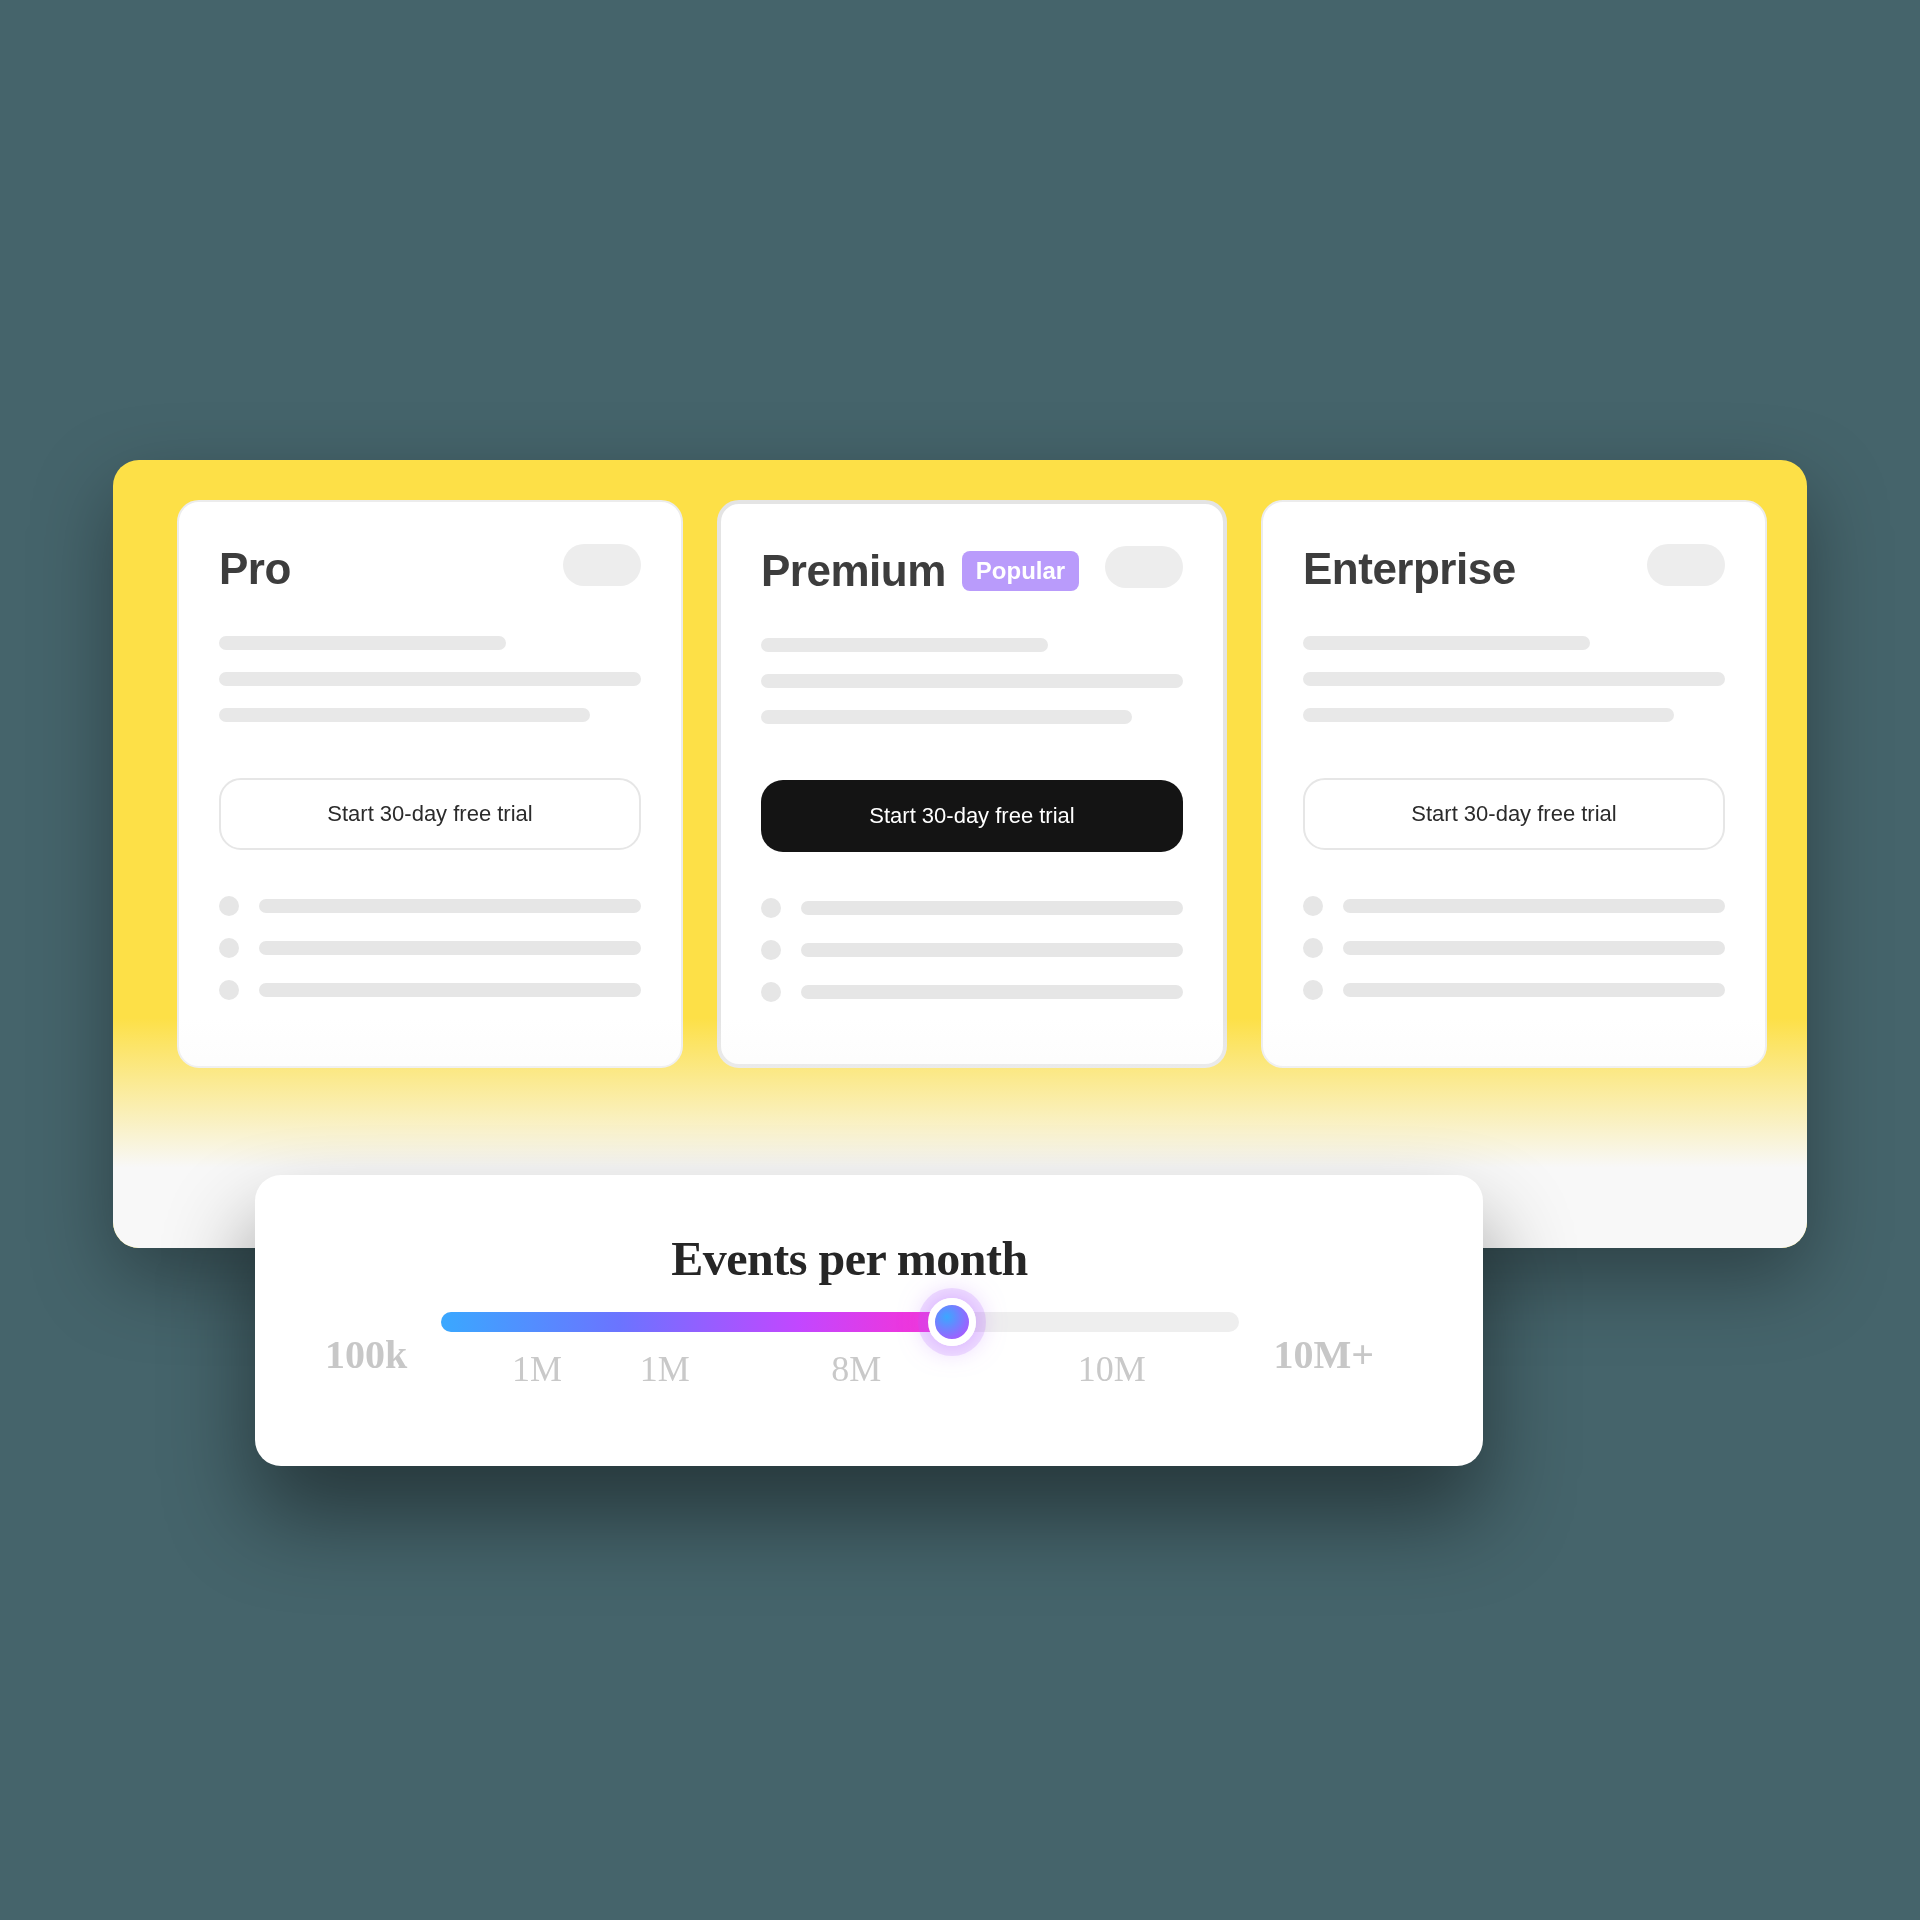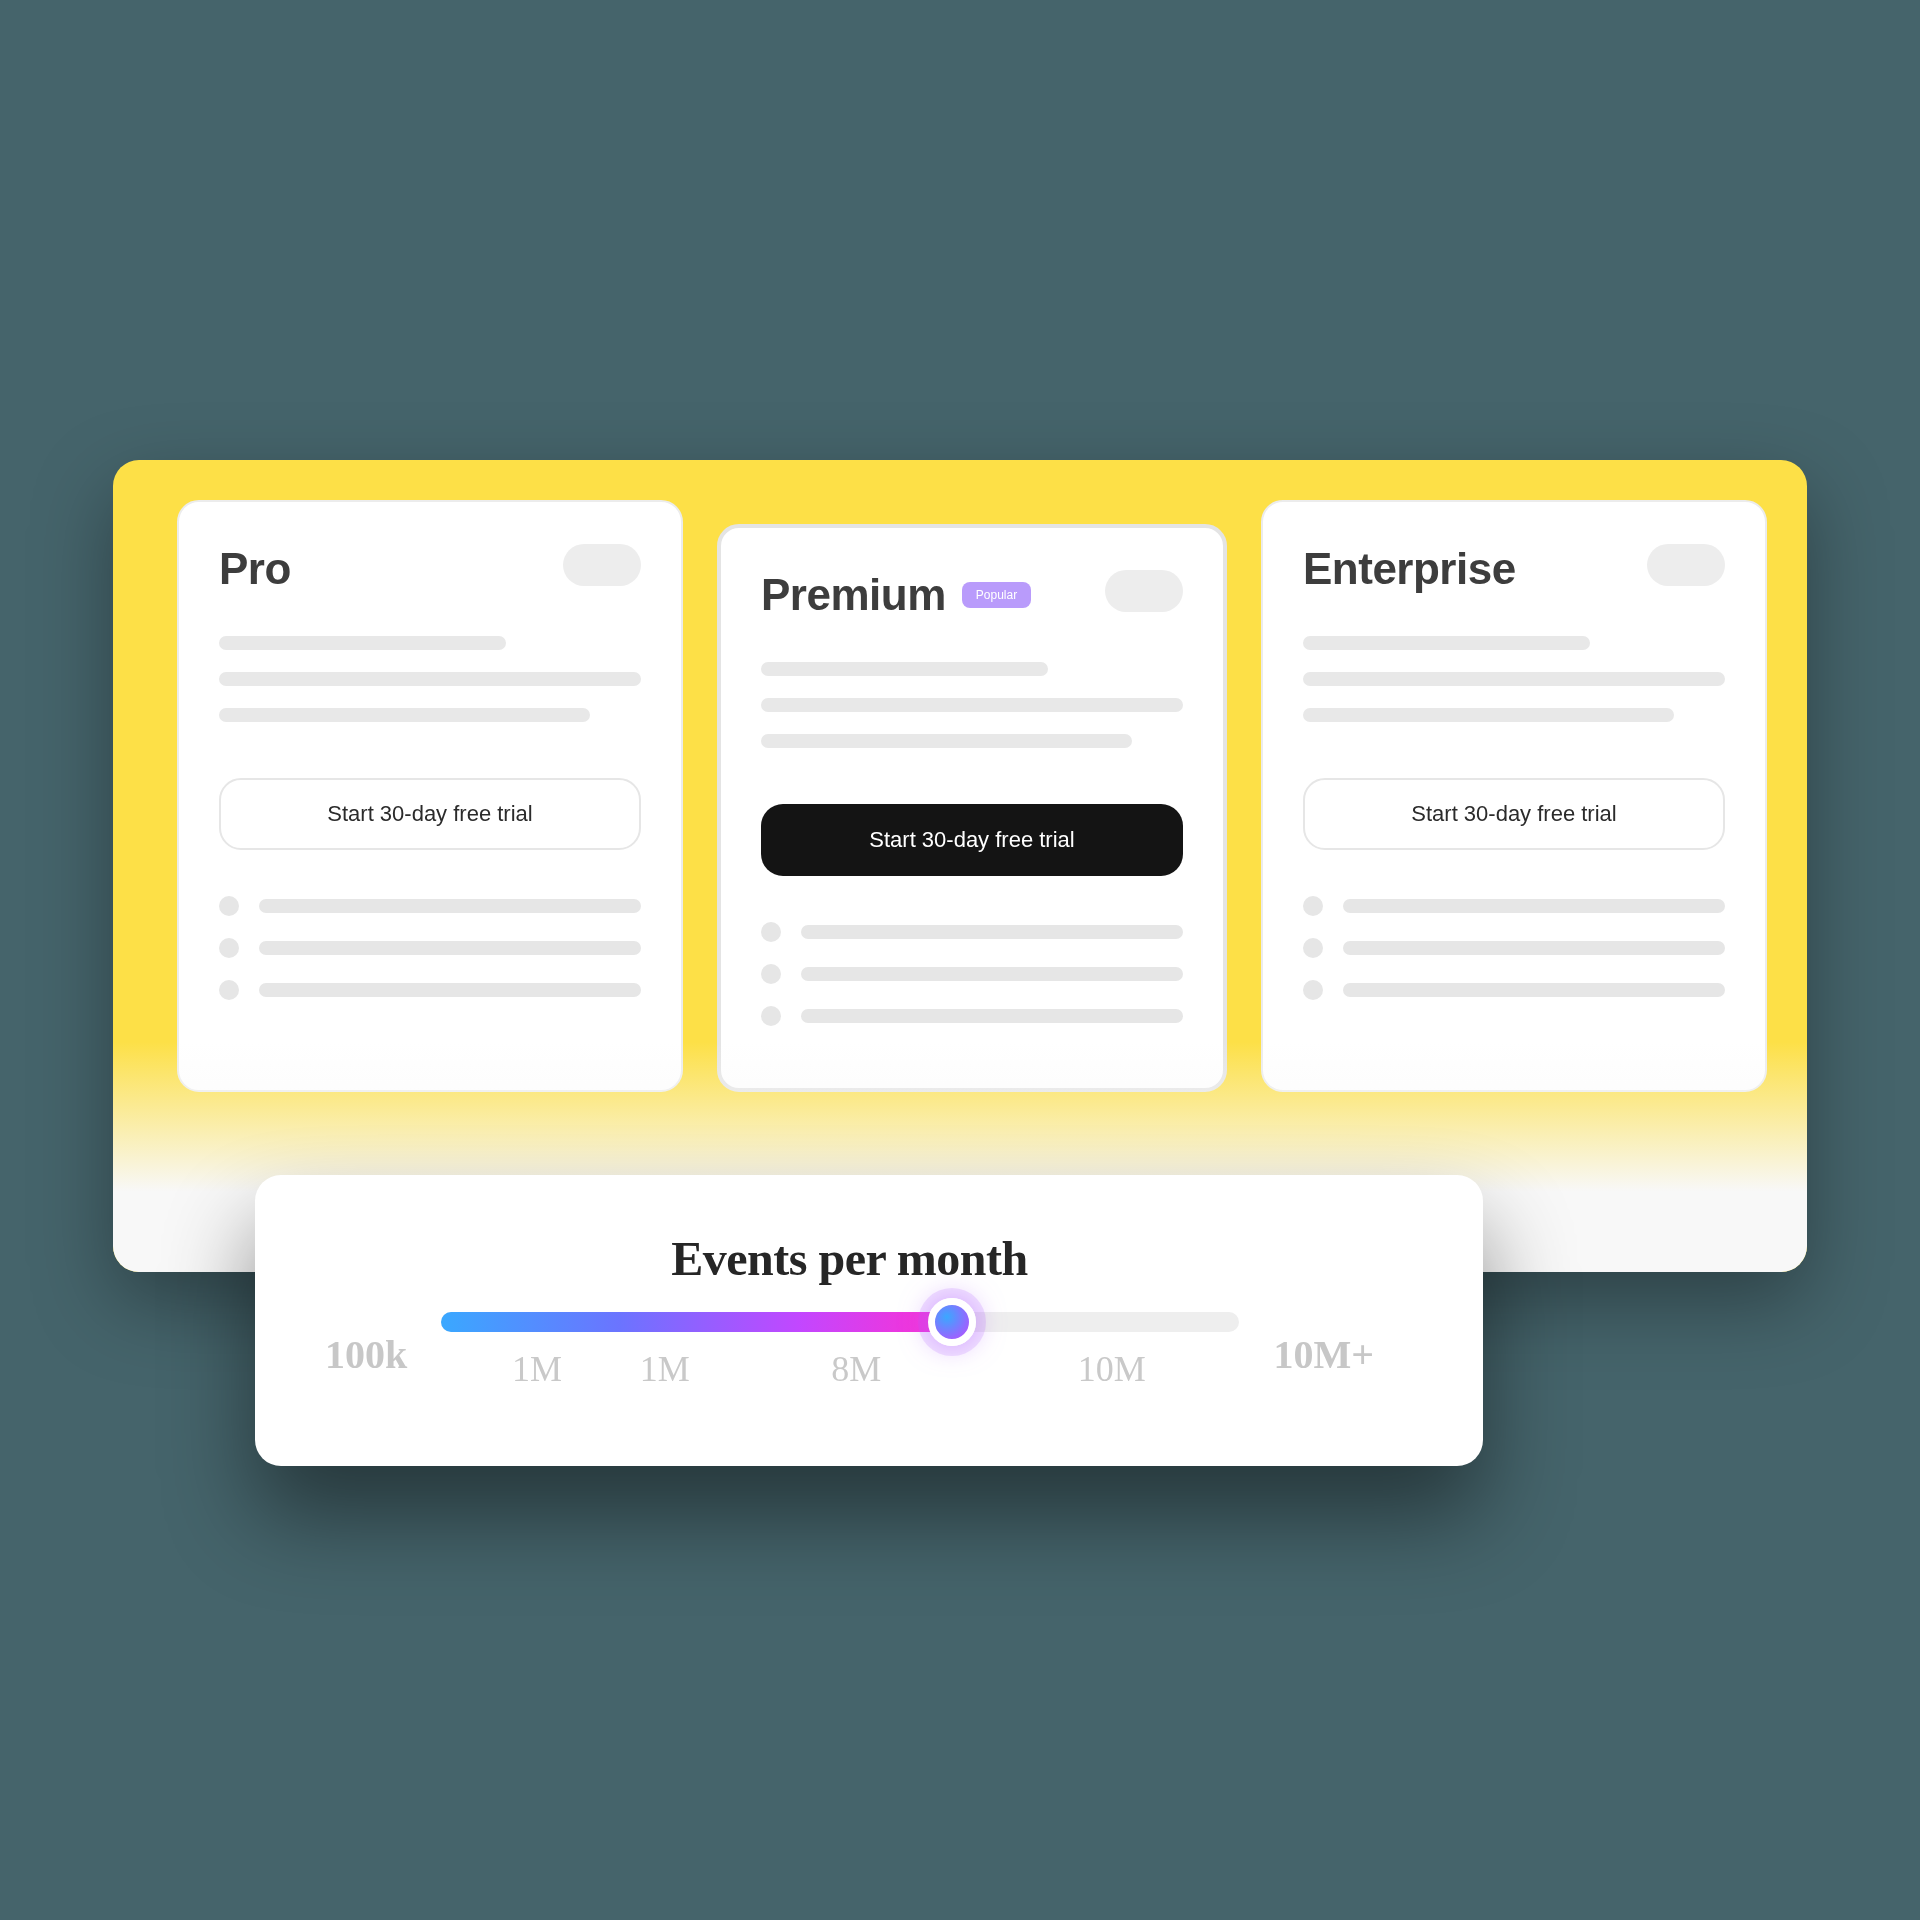--- a/index.html
+++ b/index.html
@@ -26,38 +26,37 @@
   .plan {
     flex: 1;
     background: #ffffff;
     border: 2px solid #ececec;
     border-radius: 22px;
     padding: 42px 40px 40px 40px;
     position: relative;
   }
   .plan.highlight {
     border: 4px solid #e4e4e4;
-    margin-top: 24px;
   }
   .plan-head {
     display: flex;
     align-items: center;
     gap: 16px;
   }
   .plan-name {
     font-size: 44px;
     font-weight: 700;
     color: #3d3d3d;
     letter-spacing: -0.5px;
   }
   .badge {
     background: #b99bfb;
     color: #ffffff;
-    font-size: 12px;
-    font-weight: 400;
+    font-size: 24px;
+    font-weight: 700;
     padding: 6px 14px;
     border-radius: 8px;
   }
   .price-pill {
     position: absolute;
     top: 42px;
     right: 40px;
     width: 78px;
     height: 42px;
     background: #ededed;

